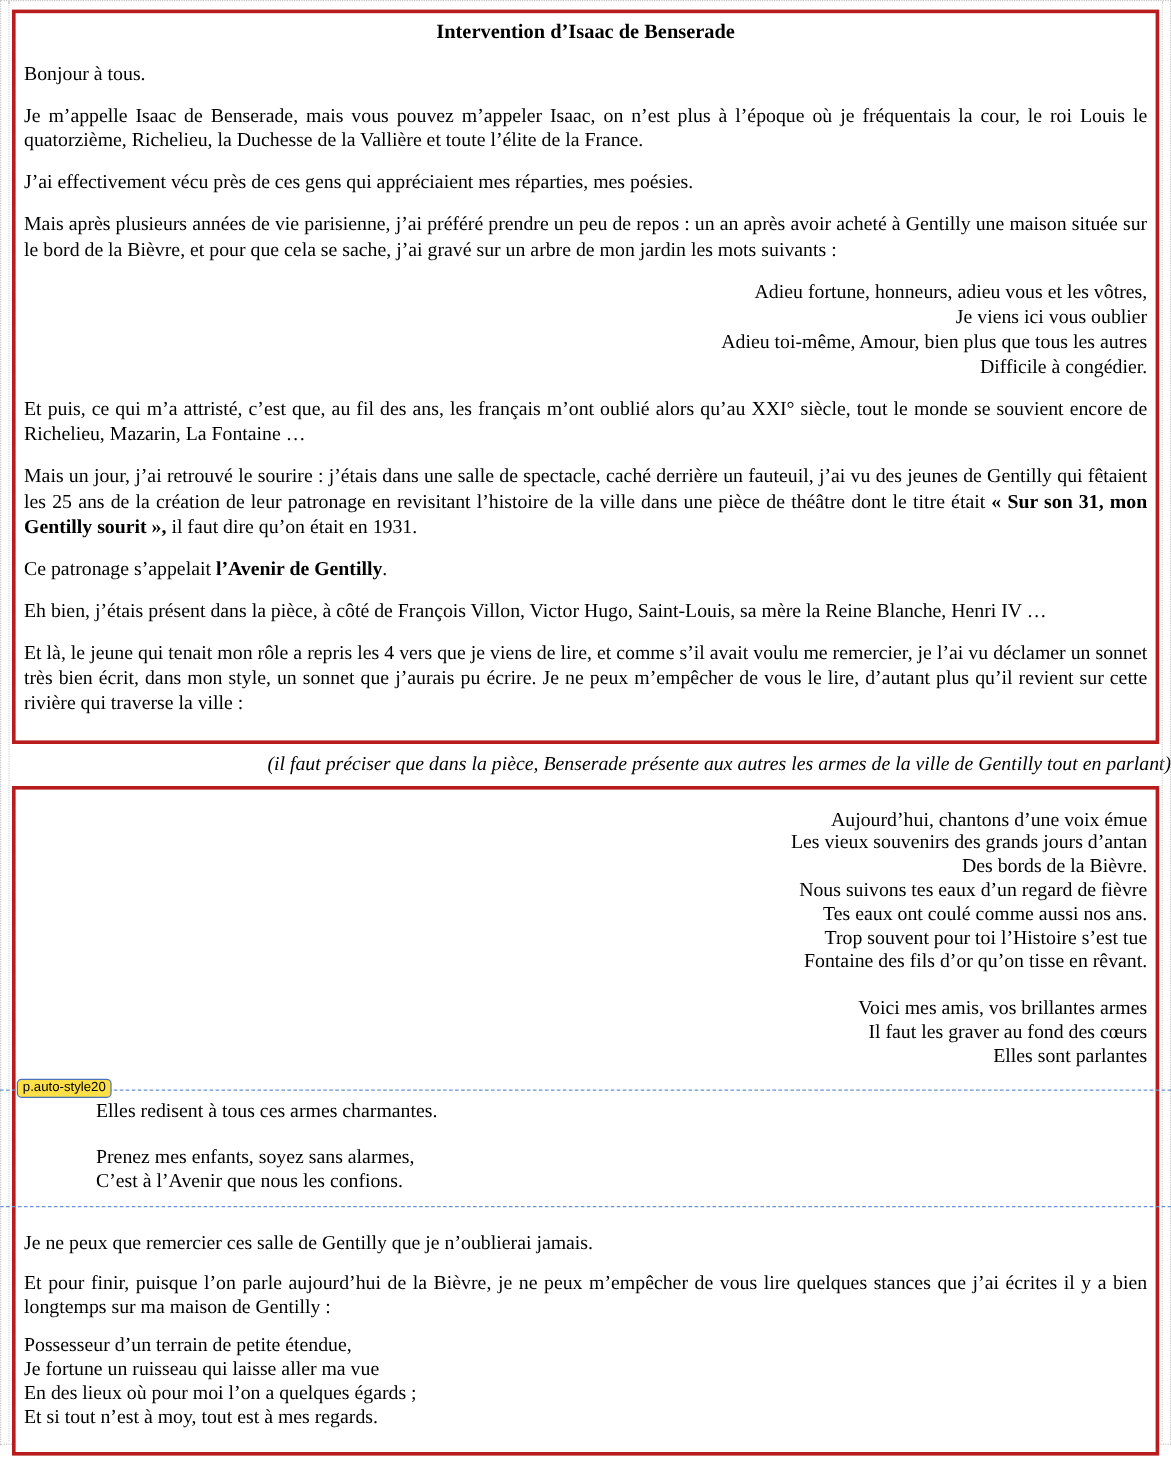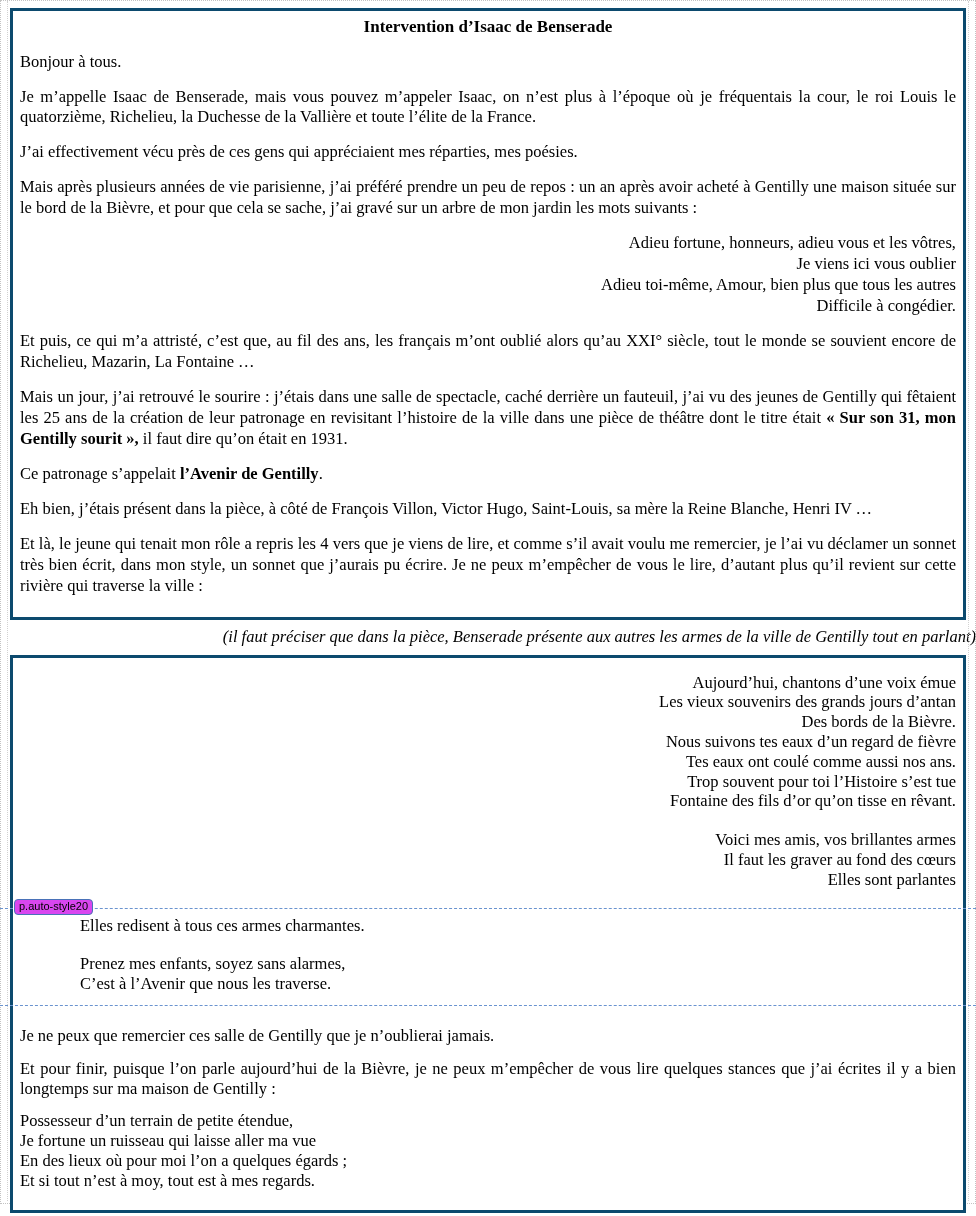--- a/index.html
+++ b/index.html
@@ -7,21 +7,21 @@
     width:976px;height:1216px;position:relative;background:#ffffff;color:#000;
     font-family:"Liberation Serif","DejaVu Serif",serif;
     font-size:16.5px;line-height:1.27;overflow:hidden;
   }
   
   .guide-outer{position:absolute;left:0;top:0;width:974px;height:1202px;
     border:1px dotted #c3c3c3;pointer-events:none;}
   .guide-inner{position:absolute;left:7px;top:1px;width:960px;height:1200px;
     border-left:1px dotted #d2d2d2;border-right:1px dotted #d2d2d2;pointer-events:none;}
 
-  .redbox{border:3px solid #0c4a6e;margin:0 10px;padding:2px 7px 6px 7px;
+  .redbox{border:3px solid #b91c1c;margin:0 10px;padding:2px 7px 6px 7px;
     position:relative;background:#fff;}
   .box1{margin-top:8px;}
   .box2{margin-top:2px;line-height:1.2;}
 
   .title{font-size:17px;font-weight:bold;text-align:center;margin:3px 0 0 0;}
   p{margin:14px 0;text-align:justify;}
   .box2 p{margin:13px 0;}
 
   .poem{padding-left:60px;margin:14px 0;}
   .box2 .poem{margin:13px 0;}
@@ -35,21 +35,21 @@
   .autostyle{position:relative;margin:18px 0 20px 0;padding:8px 0 12px 0;}
   .autostyle .dash{position:absolute;left:-20px;right:-20px;height:0;
     border-top:1px dashed #6a93cf;}
   .autostyle .dash.top{top:0;}
   .autostyle .dash.bottom{bottom:0;}
   .autostyle .stanza{padding-left:60px;}
   .autostyle .gap{height:19px;}
   .tag-label{
     position:absolute;top:-9px;left:-6px;z-index:3;
     font-family:"Liberation Sans","DejaVu Sans",sans-serif;
-    font-size:11px;line-height:13px;color:#000;background:#d946ef;
+    font-size:11px;line-height:13px;color:#000;background:#fde047;
     border:1px solid #4a72b8;border-radius:4px;padding:0 4px 1px 4px;
   }
   b{font-weight:bold;}
 </style>
 </head>
 <body>
 
 <div>
   <div class="guide-outer"></div>
   <div class="guide-inner"></div>
@@ -94,21 +94,21 @@
     <div class="autostyle">
       <span class="tag-label">p.auto-style20</span>
       <div class="dash top"></div>
       <div class="dash bottom"></div>
       <div class="stanza">
         <div class="poem-line">Elles redisent à tous ces armes charmantes.</div>
       </div>
       <div class="gap"></div>
       <div class="stanza">
         <div class="poem-line">Prenez mes enfants, soyez sans alarmes,</div>
-        <div class="poem-line">C’est à l’Avenir que nous les traverse.</div>
+        <div class="poem-line">C’est à l’Avenir que nous les confions.</div>
       </div>
     </div>
 
     <p>Je ne peux que remercier ces salle de Gentilly que je n’oublierai jamais.</p>
     <p>Et pour finir, puisque l’on parle aujourd’hui de la Bièvre, je ne peux m’empêcher de vous lire quelques stances que j’ai écrites il y a bien longtemps sur ma maison de Gentilly :</p>
     <div class="poem-center">
       <div>Possesseur d’un terrain de petite étendue,</div>
       <div>Je fortune un ruisseau qui laisse aller ma vue</div>
       <div>En des lieux où pour moi l’on a quelques égards ;</div>
       <div>Et si tout n’est à moy, tout est à mes regards.</div>

